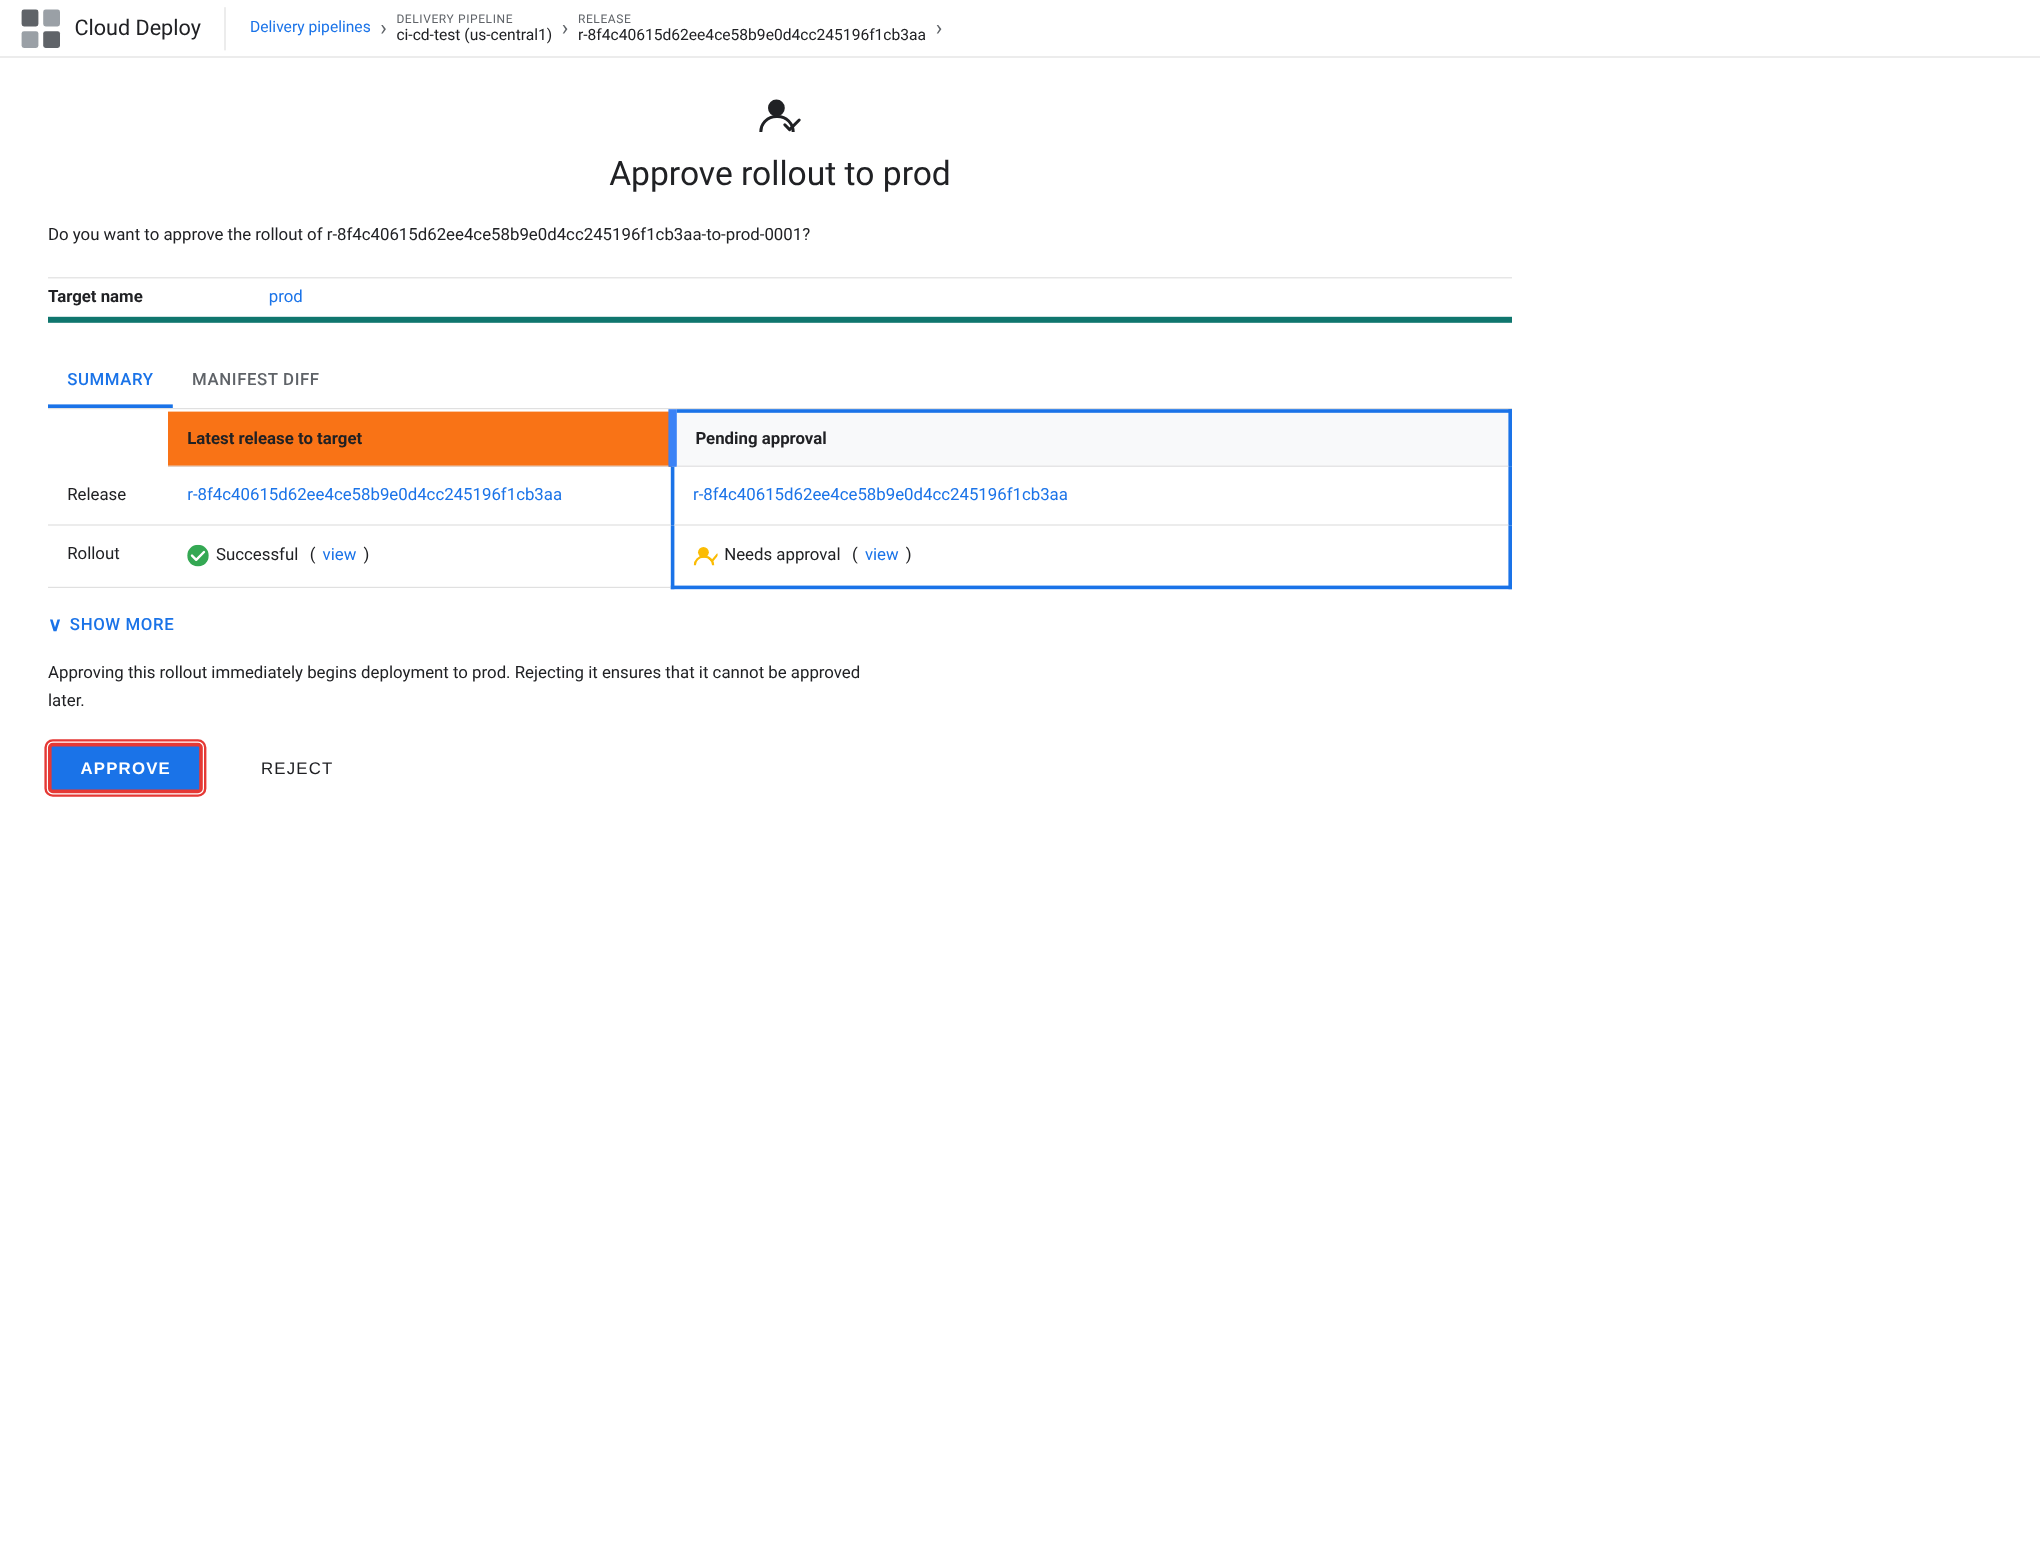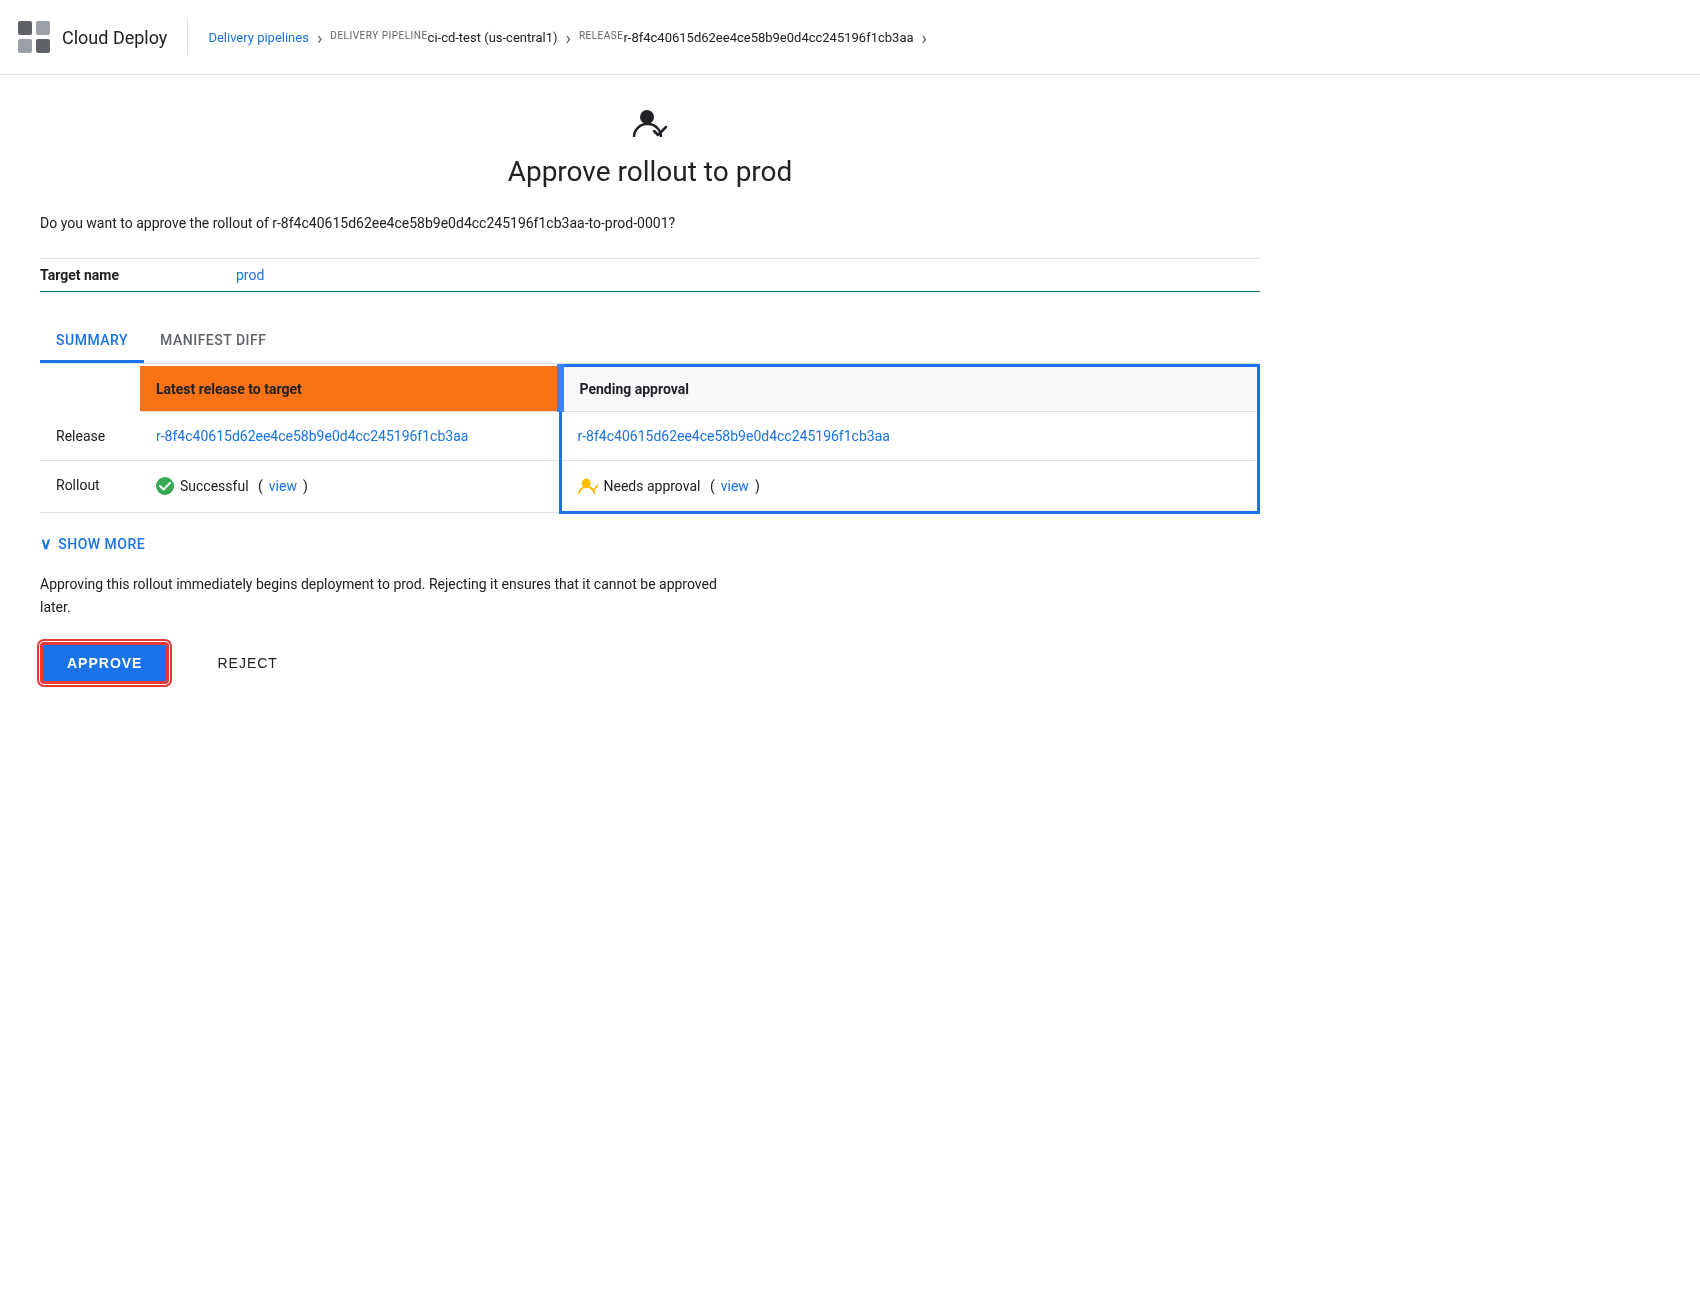--- a/index.html
+++ b/index.html
@@ -2,21 +2,21 @@
 <html><head>
   <meta charset="utf-8">
   <style>
     * { box-sizing: border-box; margin: 0; padding: 0; }
     body { font-family: 'Google Sans', Roboto, Arial, sans-serif; font-size: 14px; color: #202124; background: #fff; }
 
     
     .header {
       display: flex;
       align-items: center;
-      height: 75px;
+      height: 48px;
       border-bottom: 1px solid #e0e0e0;
       padding: 0 16px;
       background: #fff;
     }
     .header-logo {
       display: flex;
       align-items: center;
       gap: 10px;
       padding-right: 20px;
       border-right: 1px solid #e0e0e0;
@@ -34,21 +34,21 @@
     }
     .breadcrumb {
       display: flex;
       align-items: center;
       gap: 4px;
       font-size: 13px;
       color: #5f6368;
     }
     .breadcrumb-item {
       display: flex;
-      flex-direction: row;
+      flex-direction: column;
     }
     .breadcrumb-label {
       font-size: 10px;
       color: #5f6368;
       text-transform: uppercase;
       letter-spacing: 0.5px;
     }
     .breadcrumb-value {
       font-size: 13px;
       color: #202124;
@@ -98,22 +98,22 @@
 
     
     .info-table {
       margin-bottom: 28px;
       border-top: 1px solid #e0e0e0;
     }
     .info-row {
       display: flex;
       align-items: center;
       padding: 8px 0;
-      border-bottom: 1px solid #0f766e;
-      gap: 36px;
+      border-bottom: 5px solid #0f766e;
+      gap: 24px;
     }
     .info-label {
       font-weight: 700;
       font-size: 14px;
       width: 160px;
       flex-shrink: 0;
     }
     .info-value {
       font-size: 14px;
       color: #202124;

